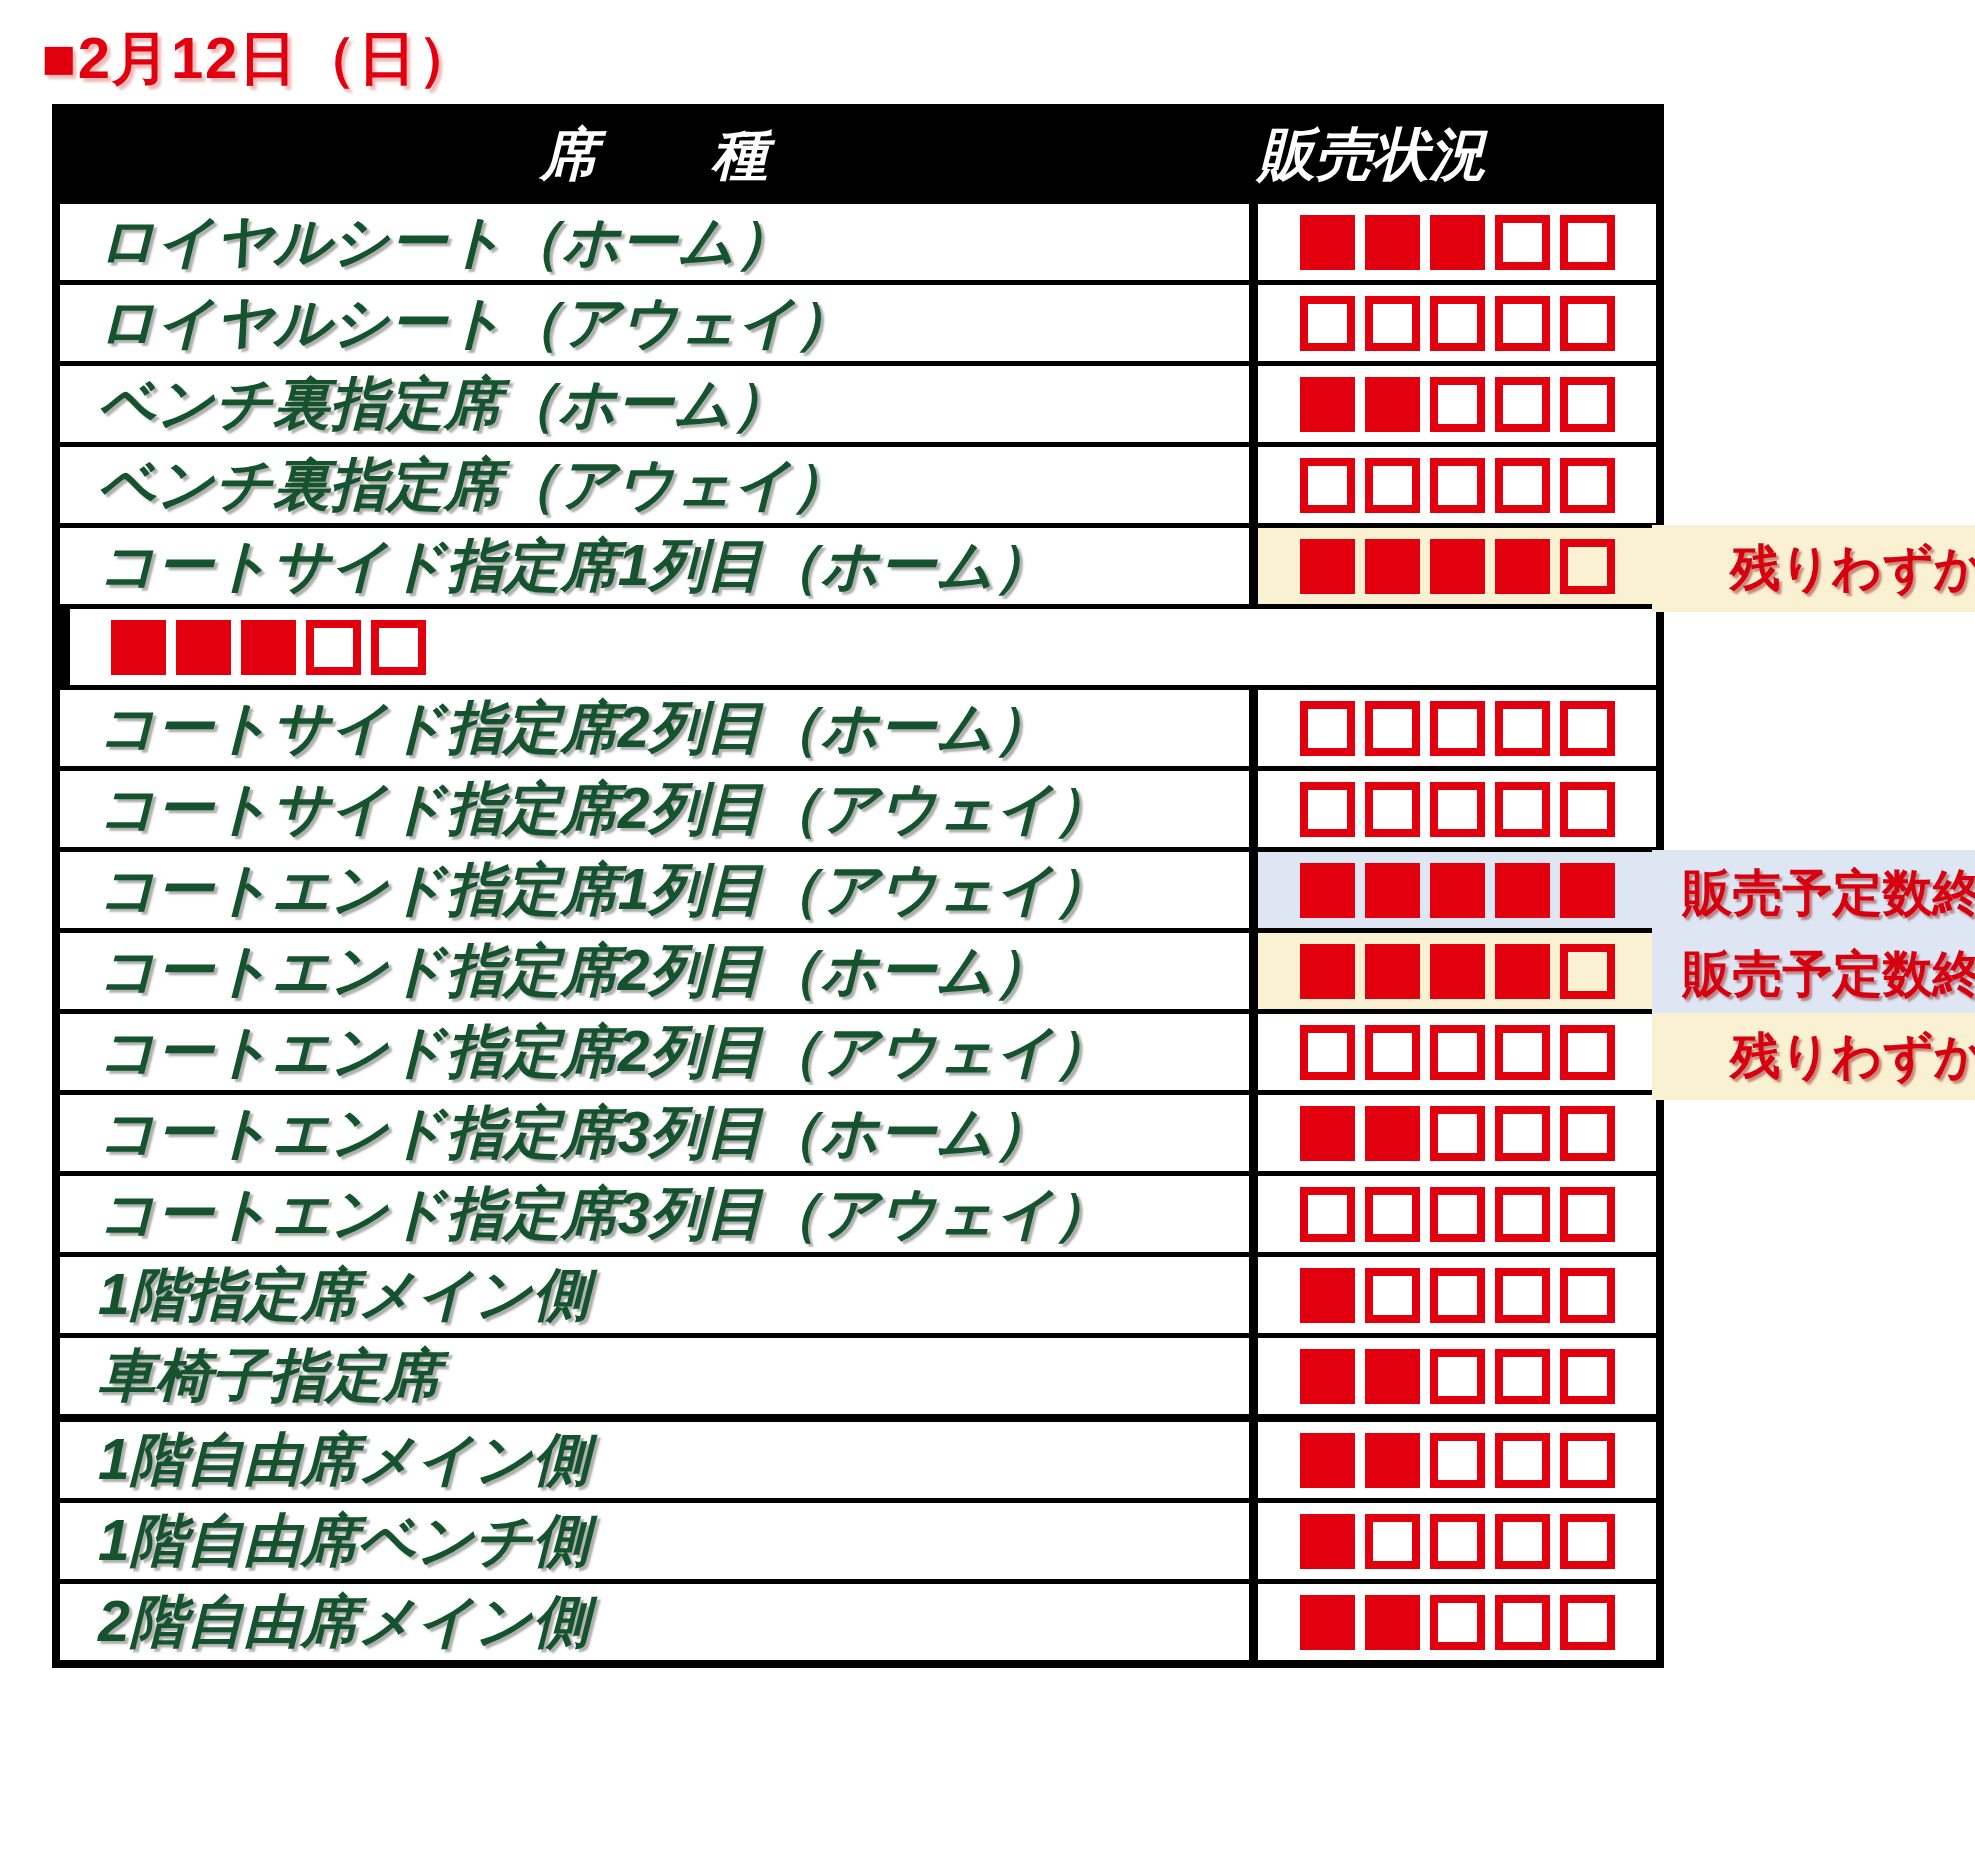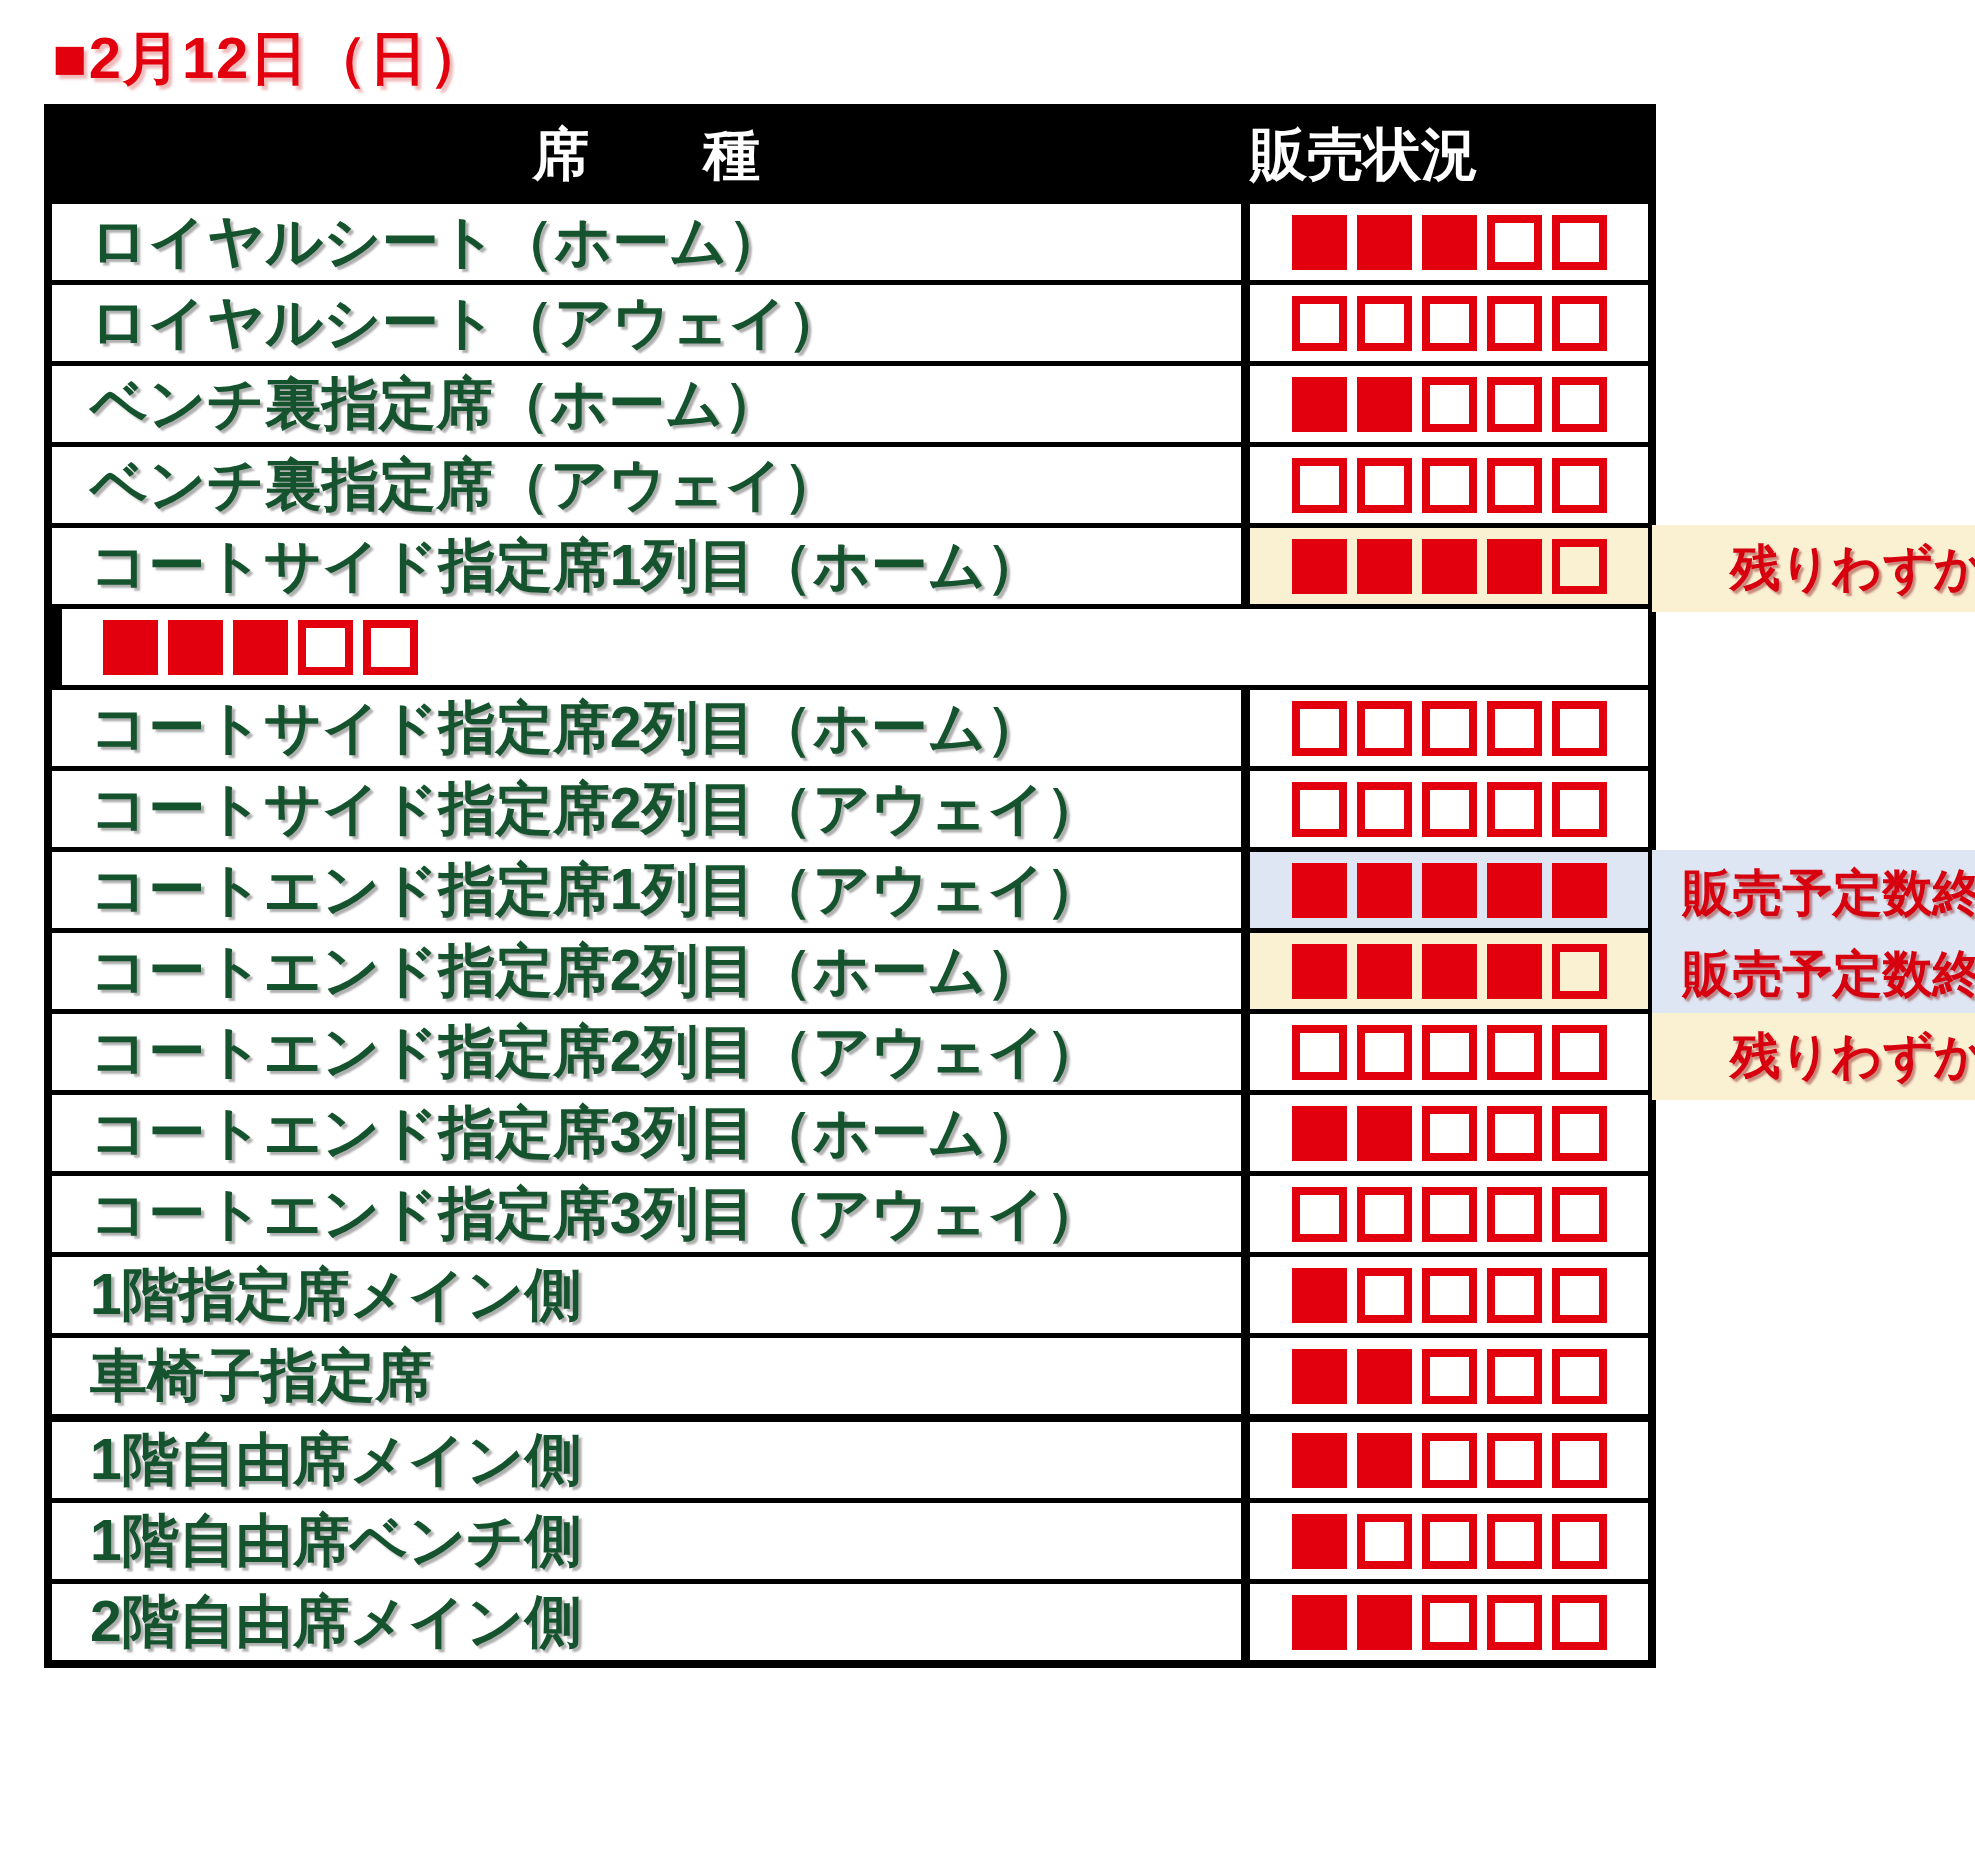--- a/index.html
+++ b/index.html
@@ -1,26 +1,26 @@
 <!DOCTYPE html>
 <html style="font-size:6.3px"><head>
 <meta charset="utf-8">
 <style>
   html,body{margin:0;padding:0;background:#fff;}
   .page{
     position:relative;width:2099px;height:1873px;background:#ffffff;overflow:hidden;
     font-family:"Liberation Sans","DejaVu Sans",sans-serif;font-weight:bold;
   }
   .title{
-    position:absolute;left:52px;top:20px;font-size:58px;letter-spacing:1.6px;
+    position:absolute;left:41px;top:20px;font-size:58px;letter-spacing:1.6px;
     color:#E2000F;text-shadow:3.6px 3.6px 2.8px rgba(225,130,130,0.55);white-space:nowrap;
   }
   .sales-table{
-    position:absolute;left:44px;top:104px;width:1596px;
-    border:8px solid #000;background:#fff;
+    position:absolute;left:52px;top:104px;width:1596px;
+    border:8px solid #000;background:#fff;font-style:italic;
   }
   .thead{display:flex;height:87px;background:#000;color:#fff;align-items:center;}
   .cell-seat{width:1189px;box-sizing:border-box;}
   .col-div{width:9.5px;align-self:stretch;background:#000;flex:none;}
   .cell-status{width:398px;box-sizing:border-box;}
   .thead .cell-seat{text-align:center;font-size:57px;}
   .thead .cell-status{font-size:57px;}
   .trow{display:flex;height:76px;border-top:5.1px solid #000;background:#fff;}
   .trow.thick{border-top-width:8.3px;}
   .trow .cell-seat{

